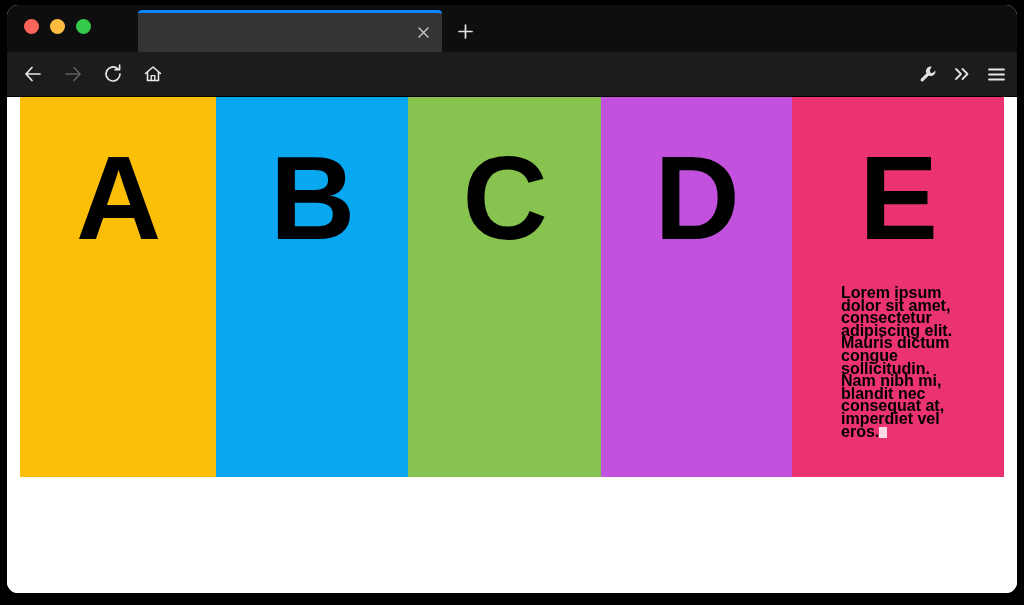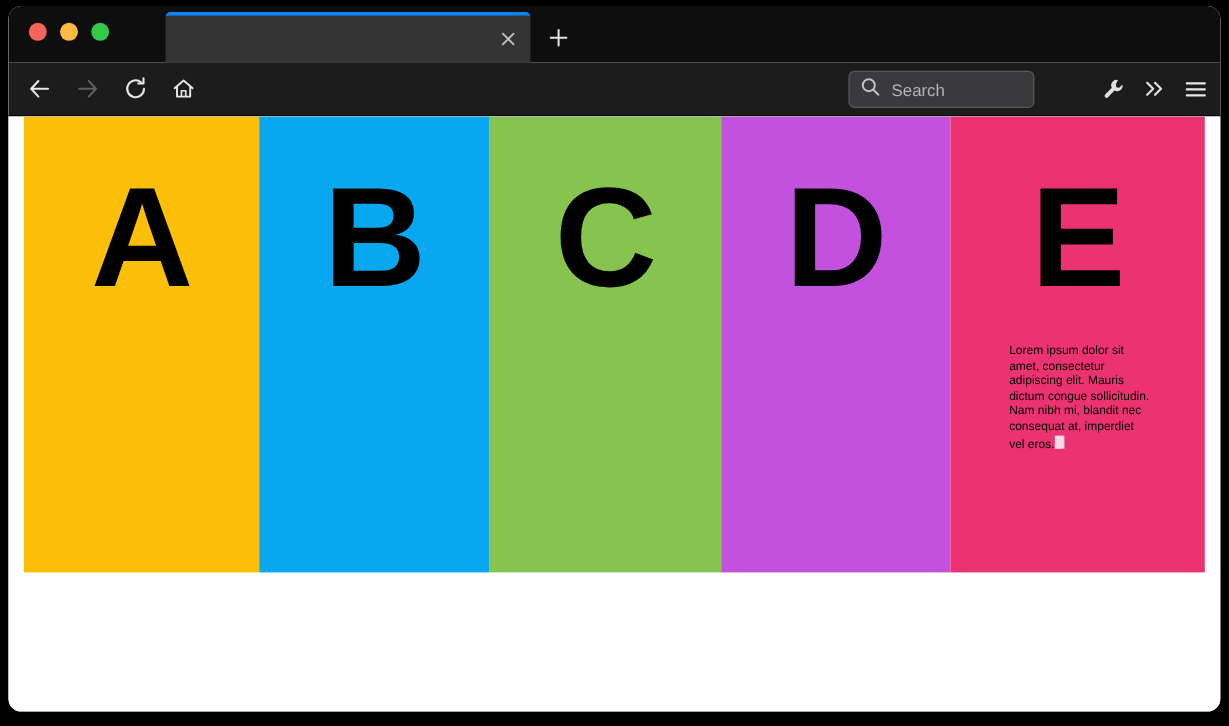--- a/index.html
+++ b/index.html
@@ -208,23 +208,23 @@
     margin-top: 42px;
     letter-spacing: -1px;
     user-select: none;
   }
 
   .column-paragraph {
     position: absolute;
     left: 49px;
     top: 190px;
     width: 118px;
-    font-size: 10px;
+    font-size: 16px;
     line-height: 12.6px;
-    font-weight: normal;
+    font-weight: bold;
     color: #000000;
     margin: 0;
   }
   .caret-highlight {
     display: inline-block;
     width: 8px;
     height: 11px;
     background: #fbd9e6;
     vertical-align: -1px;
   }
@@ -281,29 +281,20 @@
 
     <div class="nav-icon-btn">
       <svg width="22" height="22" viewBox="0 0 22 22" aria-hidden="true">
         <path d="M3.5 10.5 L11 4 L18.5 10.5" stroke="#e8e8e8" stroke-width="1.6" fill="none" stroke-linecap="round" stroke-linejoin="round"></path>
         <path d="M5.5 9.6 L5.5 17.5 L16.5 17.5 L16.5 9.6" stroke="#e8e8e8" stroke-width="1.6" fill="none" stroke-linecap="round" stroke-linejoin="round"></path>
         <path d="M9.2 17.5 L9.2 12.6 L12.8 12.6 L12.8 17.5" stroke="#e8e8e8" stroke-width="1.4" fill="none" stroke-linejoin="round"></path>
       </svg>
     </div>
 
 
-    <div id="search-bar">
-      <span>
-        <svg width="17" height="17" viewBox="0 0 17 17" aria-hidden="true">
-          <circle cx="7" cy="7" r="5" stroke="#c3c3c7" stroke-width="1.6" fill="none"></circle>
-          <path d="M10.8 10.8 L15 15" stroke="#c3c3c7" stroke-width="1.6" fill="none" stroke-linecap="round"></path>
-        </svg>
-      </span>
-      <span id="search-placeholder">Search</span>
-    </div>
 
     <div id="toolbar-right">
       <div class="toolbar-right-btn">
         <svg width="20" height="20" viewBox="0 0 20 20" aria-hidden="true">
           <path d="M13.6 2.6 a4.6 4.6 0 0 0 -5.1 6.6 L3 14.7 a1.6 1.6 0 0 0 2.3 2.3 l5.5 -5.5 a4.6 4.6 0 0 0 6.6 -5.1 l-2.7 2.7 -2.4 -0.4 -0.4 -2.4 z" fill="#e0e0e0"></path>
         </svg>
       </div>
       <div class="toolbar-right-btn">
         <svg width="20" height="20" viewBox="0 0 20 20" aria-hidden="true">
           <path d="M4 5 L9 10 L4 15 M10.5 5 L15.5 10 L10.5 15" stroke="#e0e0e0" stroke-width="1.8" fill="none" stroke-linecap="round" stroke-linejoin="round"></path>

